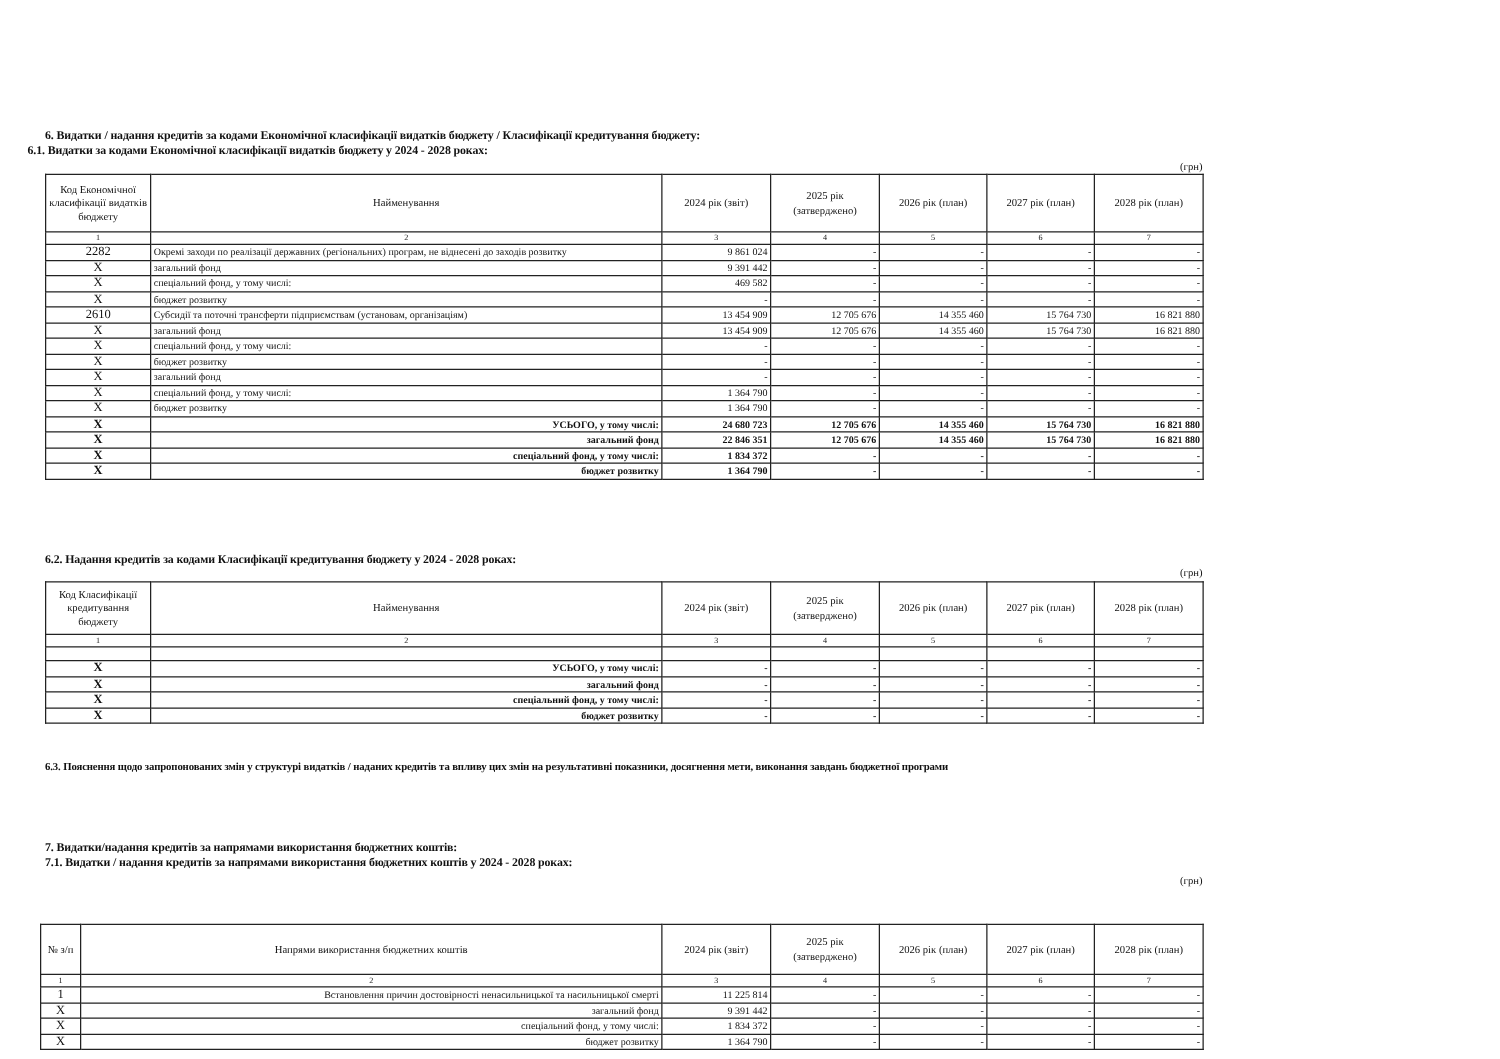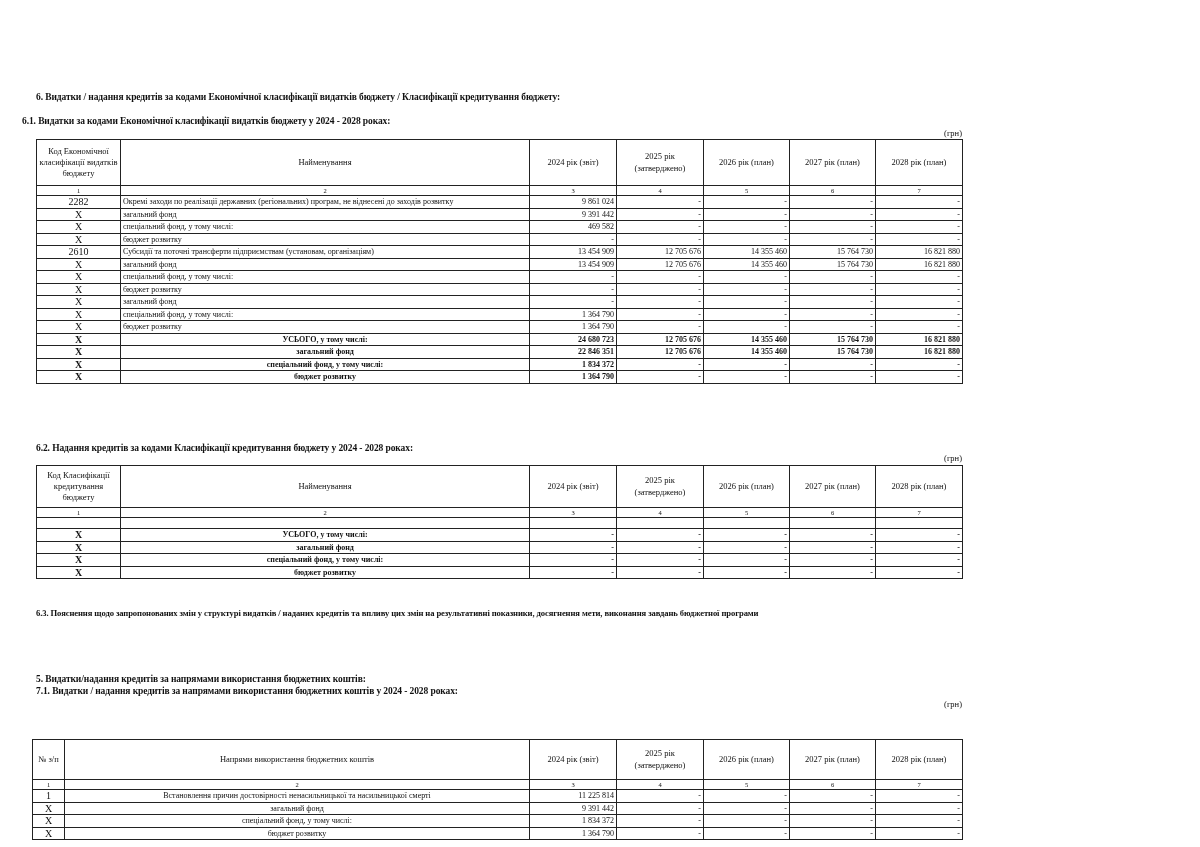--- a/index.html
+++ b/index.html
@@ -15,29 +15,29 @@
     font-size: 8px; line-height: 1.15;
   }
   td, th {
     border: 1px solid #222; padding: 0 2px; overflow: hidden; white-space: nowrap;
     font-weight: normal; height: 10px;
   }
   th { text-align: center; font-size: 8.5px; line-height: 1.3; white-space: normal; padding: 2px; }
   .idx td { text-align: center; font-size: 6.5px; height: 9px; }
   td.c { text-align: left; }
   td.r { text-align: right; }
-  td.l { text-align: center; }
+  td.l { text-align: right; }
   tr.b td { font-weight: bold; }
   td.code { text-align: center; font-size: 10px; }
   .outer { border: 1.5px solid #111; }
 </style>
 </head>
 <body>
 
-<div class="abs heading" style="left:36px; top:92px;">6. Видатки / надання кредитів за кодами Економічної класифікації видатків бюджету / Класифікації кредитування бюджету:</div>
+<div class="abs heading" style="left:36px; top:104px;">6. Видатки / надання кредитів за кодами Економічної класифікації видатків бюджету / Класифікації кредитування бюджету:</div>
 <div class="abs heading" style="left:22px; top:116px;text-align:right;">6.1. Видатки за кодами Економічної класифікації видатків бюджету у 2024 - 2028 роках:</div>
 <div class="abs unit" style="left:900px; top:128px; width:62px;">(грн)</div>
 
 <table class="outer" style="left:36px; top:139px; width:926px;">
   <colgroup>
     <col style="width:84px">
       <col style="width:409px">
       <col style="width:87px">
       <col style="width:87px">
       <col style="width:86px">
@@ -280,21 +280,21 @@
         <td class="r">-</td>
         <td class="r">-</td>
         <td class="r">-</td>
         <td class="r">-</td>
       </tr>
     </tbody>
 </table>
 
 <div class="abs heading" style="left:36px; top:608px; font-size:8.6px;">6.3. Пояснення щодо запропонованих змін у структурі видатків / наданих кредитів та впливу цих змін на результативні показники, досягнення мети, виконання завдань бюджетної програми</div>
 
-<div class="abs heading" style="left:36px; top:674px;">5. Видатки/надання кредитів за напрямами використання бюджетних коштів:</div>
+<div class="abs heading" style="left:36px; top:674px;">7. Видатки/надання кредитів за напрямами використання бюджетних коштів:</div>
 <div class="abs heading" style="left:36px; top:686px;">7.1. Видатки / надання кредитів за напрямами використання бюджетних коштів у 2024 - 2028 роках:</div>
 <div class="abs unit" style="left:900px; top:699px; width:62px;">(грн)</div>
 
 <table class="outer" style="left:32px; top:711px; width:930px;margin-top:28px;">
   <colgroup>
     <col style="width:32px">
       <col style="width:465px">
       <col style="width:87px">
       <col style="width:87px">
       <col style="width:86px">

